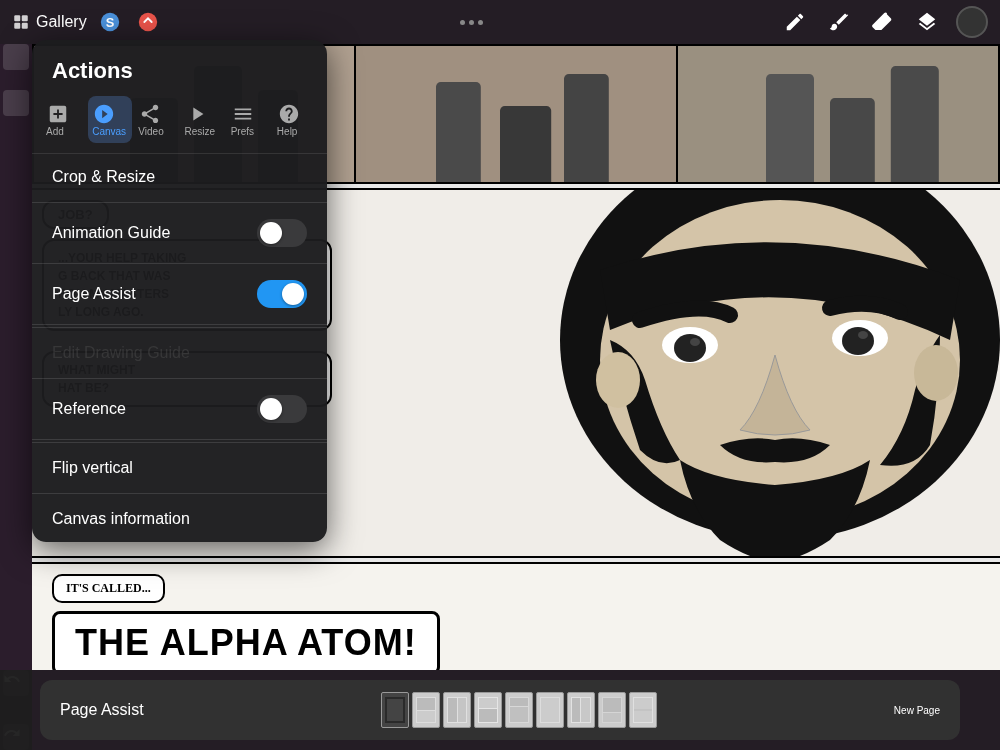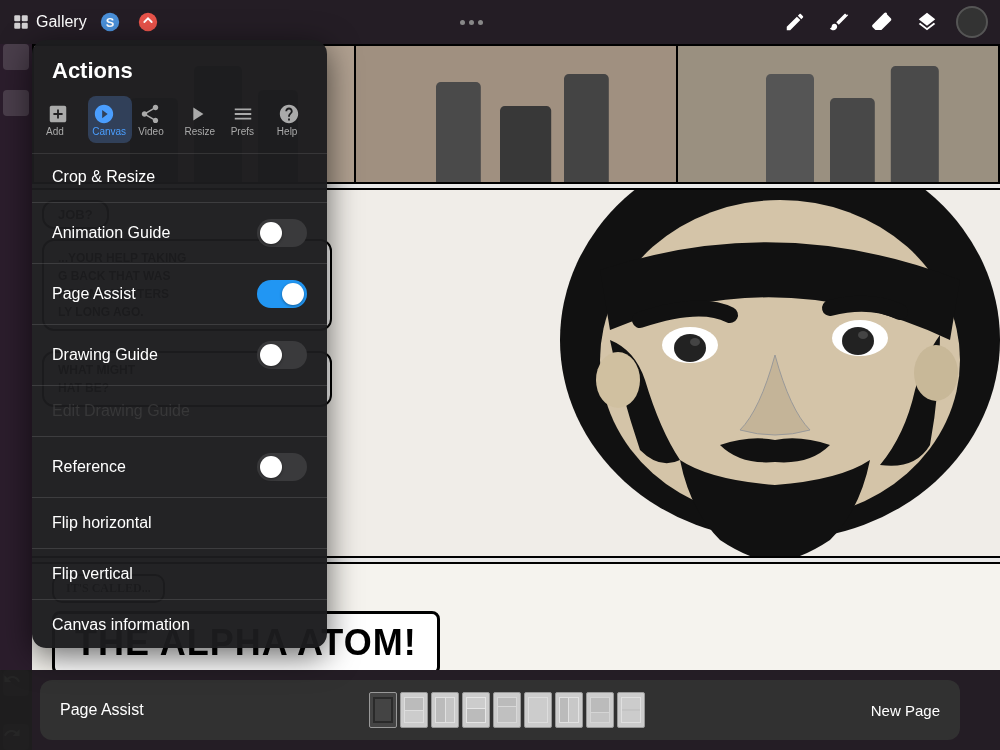--- a/index.html
+++ b/index.html
@@ -167,21 +167,21 @@
       align-items: center;
       justify-content: center;
     }
 
     .page-thumb-dark {
       background: #444;
     }
 
     .new-page-btn {
       color: #fff;
-      font-size: 15px;
+      font-size: 10px;
       background: none;
       border: none;
       cursor: pointer;
     }
 
     
     .comic-content {
       position: absolute;
       top: 44px;
       left: 32px;
@@ -737,47 +737,38 @@
 
     <div class="menu-item">
       <span class="menu-item-label">Page Assist</span>
       <div class="toggle-switch on">
         <div class="toggle-knob"></div>
       </div>
     </div>
 
     <div class="menu-section-divider"></div>
 
-    <div class="menu-item">
-      <span class="menu-item-label">Drawing Guide</span>
-      <div class="toggle-switch">
-        <div class="toggle-knob"></div>
-      </div>
-    </div>
 
     <div class="menu-section-divider"></div>
 
     <div class="menu-item-plain" style="opacity:0.4;">
       <span class="menu-item-label disabled">Edit Drawing Guide</span>
     </div>
 
     <div class="menu-section-divider"></div>
 
     <div class="menu-item">
       <span class="menu-item-label">Reference</span>
       <div class="toggle-switch">
         <div class="toggle-knob"></div>
       </div>
     </div>
 
     <div class="menu-section-divider"></div>
 
-    <div class="menu-item-plain">
-      <span class="menu-item-label">Flip horizontal</span>
-    </div>
 
     <div class="menu-section-divider"></div>
 
     <div class="menu-item-plain">
       <span class="menu-item-label">Flip vertical</span>
     </div>
 
     <div class="menu-section-divider"></div>
 
     <div class="menu-item-plain">

